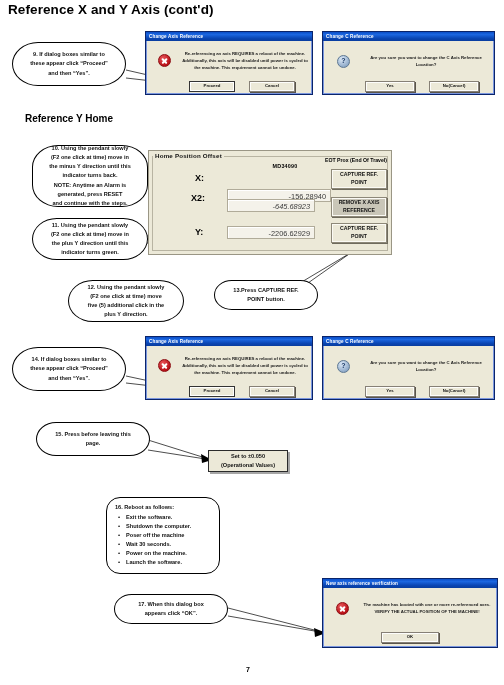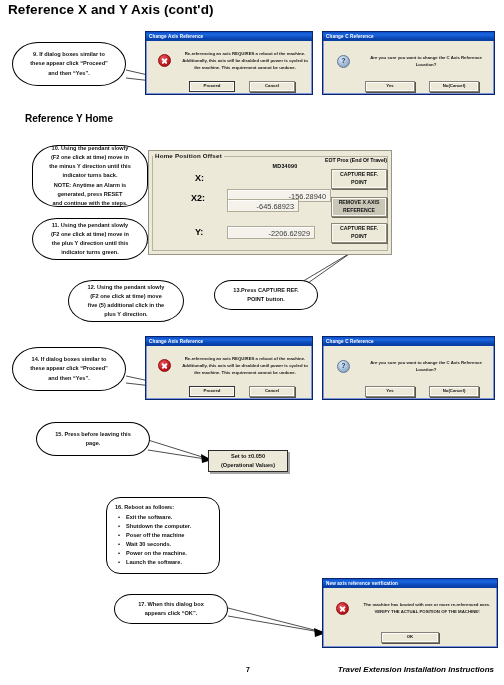--- a/index.html
+++ b/index.html
@@ -218,21 +218,21 @@
     <div class="col-eot">
       <span class="ln">EOT Prox</span>
       <span class="ln">(End Of Travel)</span>
     </div>
 
     <div class="axis-lbl" style="left:46px;top:22px;">X:</div>
     <div class="axis-box" style="left:78px;top:22px;width:104px;margin-top:16px;">-156.28940</div>
     <div class="led" style="left:196px;top:23px;"></div>
 
     <div class="axis-lbl" style="left:42px;top:42px;">X2:</div>
-    <div class="axis-box" style="left:78px;top:48px;width:72px;">-645.68923</div>
+    <div class="axis-box" style="left:78px;top:48px;width:88px;font-style:italic;">-645.68923</div>
 
     <div class="axis-lbl" style="left:46px;top:76px;">Y:</div>
     <div class="axis-box" style="left:78px;top:75px;width:88px;">-2206.62929</div>
     <div class="led" style="left:196px;top:76px;"></div>
 
     <div class="cnc-btn" style="left:182px;top:18px;width:56px;height:20px;flex-direction:column;">
       <span class="ln">CAPTURE REF.</span>
       <span class="ln">POINT</span>
     </div>
     <div class="cnc-btn gray" style="left:182px;top:46px;width:56px;height:20px;flex-direction:column;">
@@ -340,15 +340,14 @@
       <span class="ico-err" style="left:13px;top:14px;"></span>
       <div class="dlg-msg" style="left:38px;top:13px;width:132px;">
         <span class="ln">The machine has booted with one or more re-referenced</span>
         <span class="ln">axes.  VERIFY THE ACTUAL POSITION OF THE MACHINE!</span>
       </div>
       <div class="dlg-btn" style="left:58px;top:44px;width:58px;height:11px;">OK</div>
     </div>
   </div>
 
   <div class="foot-num">7</div>
-  <div class="foot-txt">Travel Extension Installation Instructions</div>
 
 </div>
 
 </body></html>

